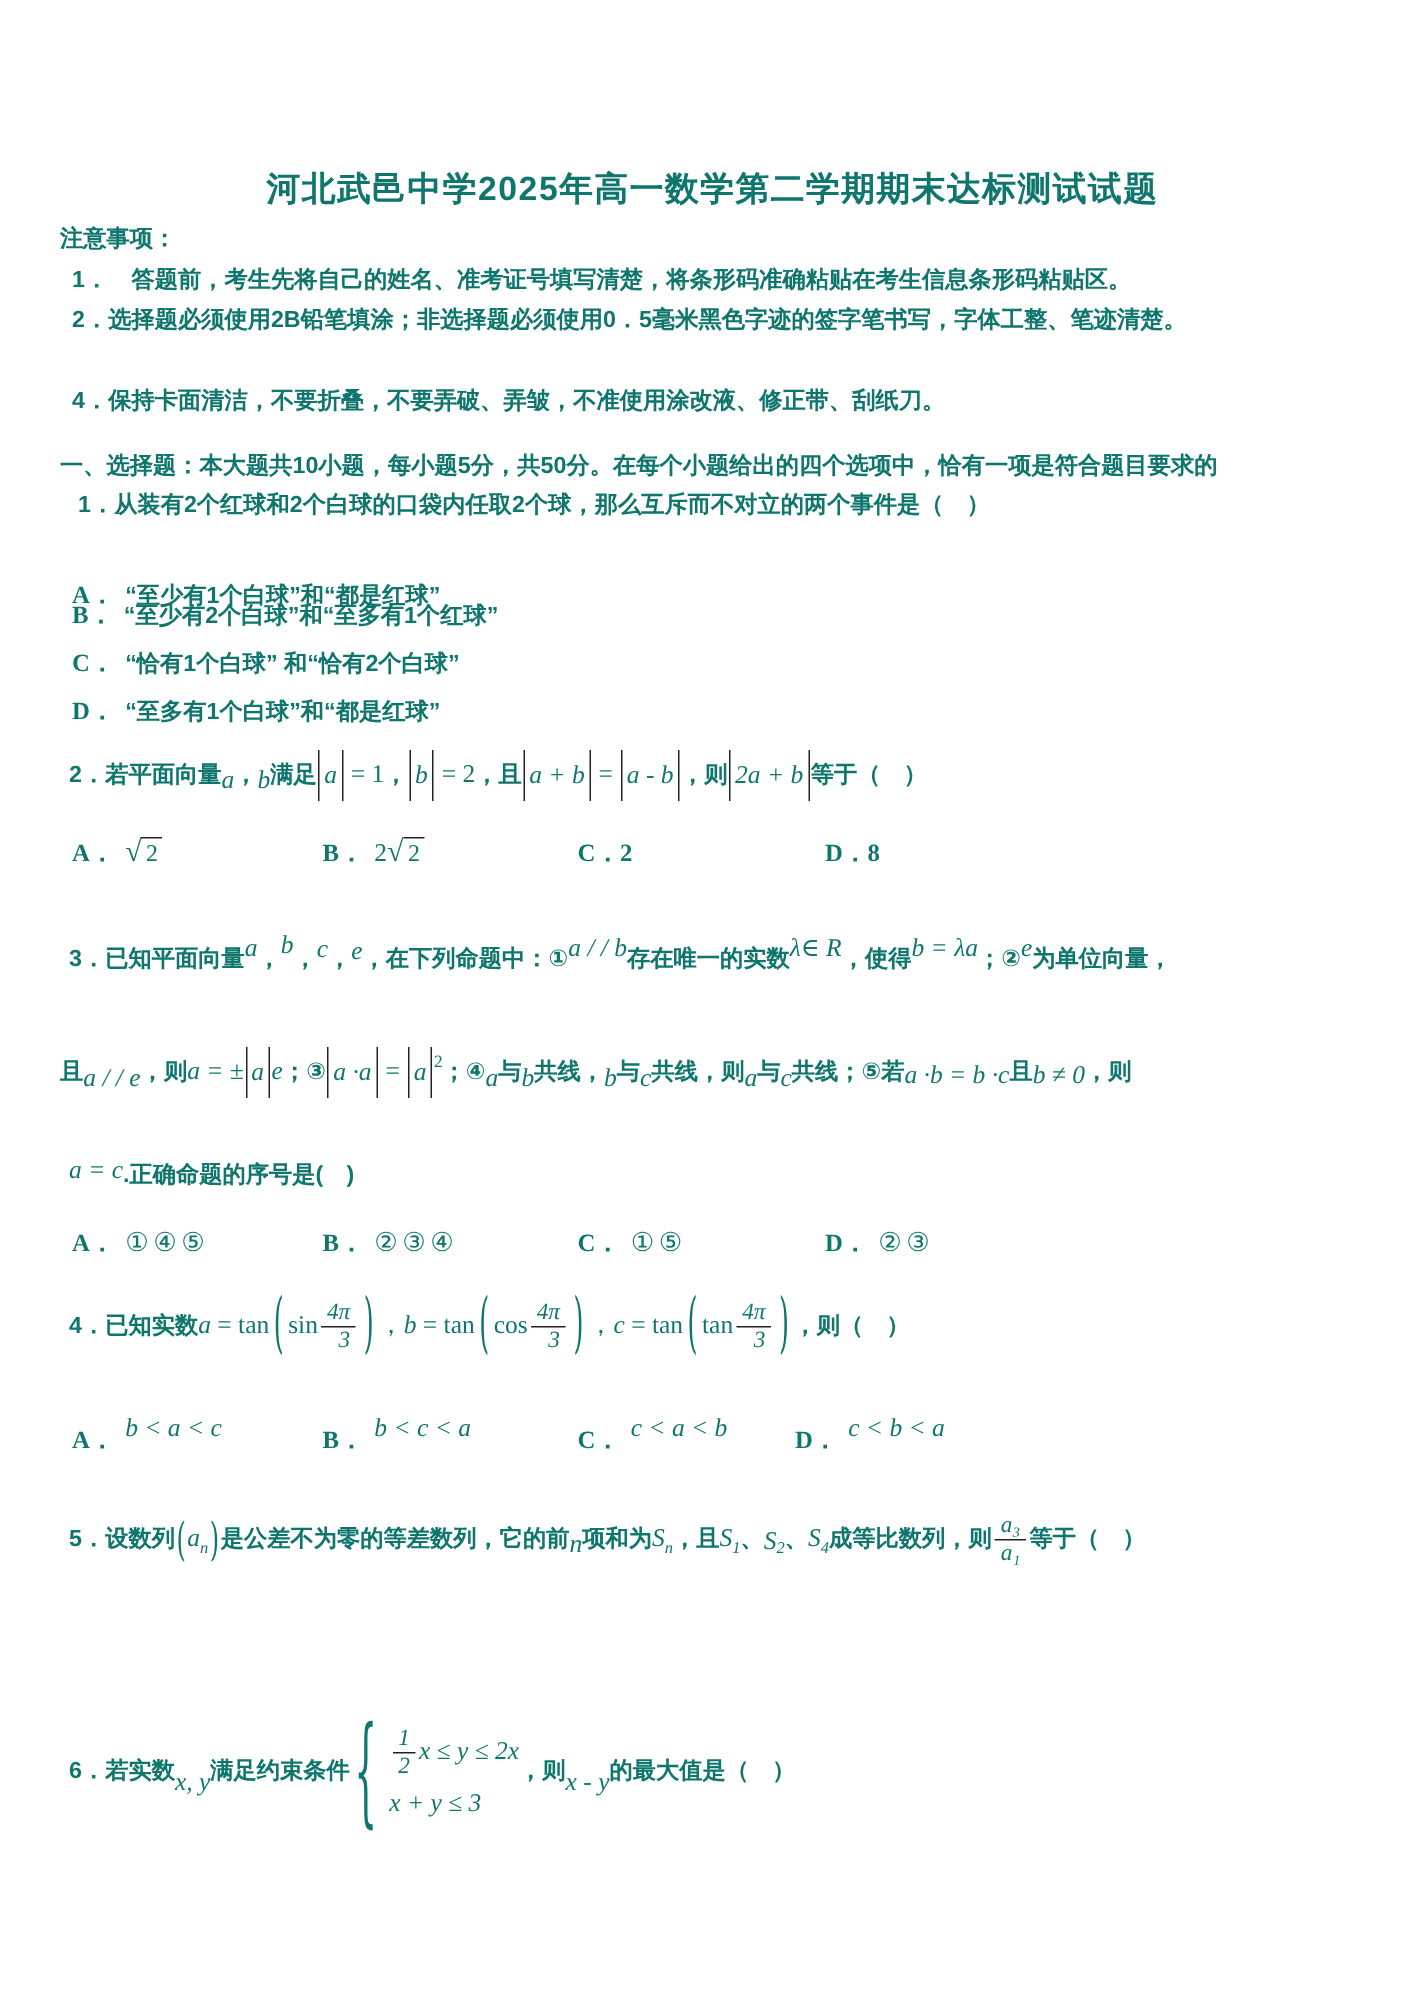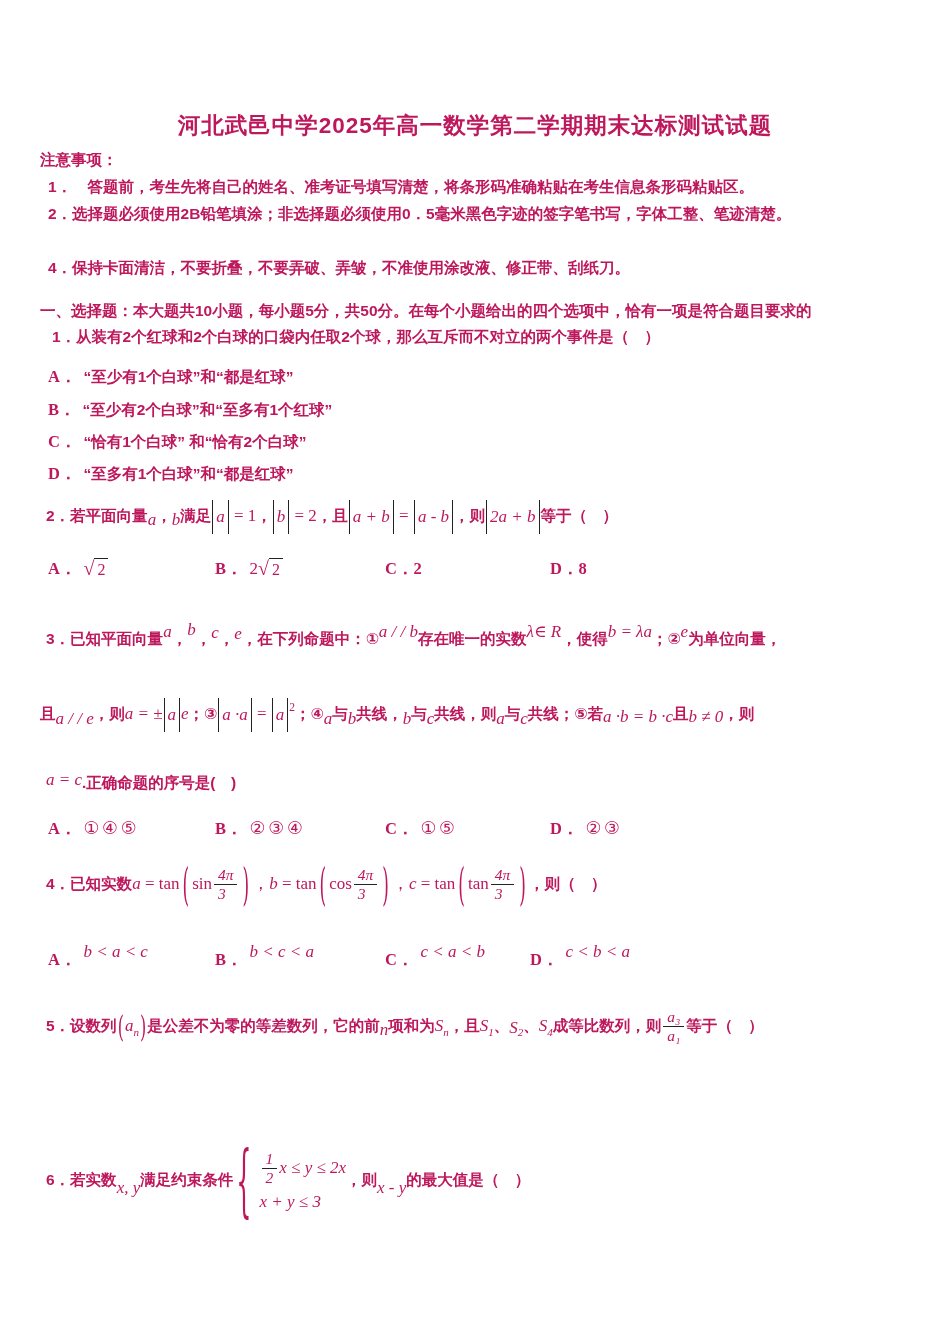--- a/index.html
+++ b/index.html
@@ -1,36 +1,36 @@
 <!DOCTYPE html>
 <html><head>
 <meta charset="utf-8">
 <style>
   html,body{margin:0;padding:0;background:#ffffff;}
-  .page{position:relative;width:950px;height:1344px;background:#fff;color:#be185d;overflow:hidden;
+  .page{position:relative;width:950px;height:1344px;background:#fff;color:#0f766e;overflow:hidden;
         font-family:"Liberation Sans","DejaVu Sans",sans-serif;}
   .abs{position:absolute;white-space:nowrap;}
   .title{position:absolute;top:110px;left:0;width:100%;text-align:center;margin:0;
          font-size:22.5px;font-weight:700;letter-spacing:1px;
          font-family:"Liberation Sans","DejaVu Sans",sans-serif;}
   .b15{font-size:15.5px;font-weight:700;line-height:1.3;}
   .optrow{left:0;width:950px;height:38px;}
   .opt{position:absolute;top:0;white-space:nowrap;}
   
   .r-cn,.r-cnb{font-family:"Liberation Sans","DejaVu Sans",sans-serif;font-weight:700;font-size:15.5px;}
   .r-m{font-family:"Liberation Serif","DejaVu Serif",serif;font-style:italic;font-weight:400;font-size:17px;}
   .r-n{font-family:"Liberation Serif","DejaVu Serif",serif;font-style:normal;font-weight:400;font-size:17px;}
   .r-lab{font-family:"Liberation Serif","DejaVu Serif",serif;font-weight:700;font-size:16.5px;margin-right:7px;}
   .r-sub{font-family:"Liberation Serif","DejaVu Serif",serif;font-style:italic;font-size:11px;vertical-align:-5px;}
   .r-sup{font-family:"Liberation Serif","DejaVu Serif",serif;font-size:11.5px;vertical-align:8px;}
   .r-circ{font-family:"DejaVu Sans",sans-serif;font-weight:400;font-size:17.5px;letter-spacing:3px;}
   .r-bar{display:inline-block;height:34px;line-height:34px;padding:0 3px;margin:0 1px;
          border-left:1.4px solid #222;border-right:1.4px solid #222;vertical-align:middle;
          font-family:"Liberation Serif","DejaVu Serif",serif;font-style:italic;font-size:17px;font-weight:400;}
-  .r-frac{display:inline-block;vertical-align:middle;text-align:left;margin:0 2px;
+  .r-frac{display:inline-block;vertical-align:middle;text-align:right;margin:0 2px;
           font-family:"Liberation Serif","DejaVu Serif",serif;font-style:italic;font-size:15.5px;line-height:1.15;}
   .fr-n{display:block;padding:0 4px;border-bottom:1.2px solid #222;}
   .fr-d{display:block;padding:0 4px;}
   .r-sqrt{display:inline-flex;align-items:flex-start;vertical-align:middle;
           font-family:"Liberation Serif","DejaVu Serif",serif;}
   .rad-g{font-size:20px;line-height:1;}
   .rad-b{border-top:1.2px solid #222;font-size:16px;line-height:1.35;padding:0 3px;}
   .r-lp1,.r-rp1{display:inline-block;font-family:"DejaVu Serif",serif;font-size:16px;font-weight:300;
                 transform:scaleY(1.9);vertical-align:middle;margin:0 1px;}
   .r-lp2,.r-rp2{display:inline-block;font-family:"DejaVu Serif",serif;font-size:17px;font-weight:300;
@@ -49,21 +49,21 @@
   <h1 class="title">河北武邑中学2025年高一数学第二学期期末达标测试试题</h1>
 
   <div class="abs b15" style="top:150px;left:40px">注意事项：</div>
   <div class="abs b15" style="top:177px;left:48px">1．　答题前，考生先将自己的姓名、准考证号填写清楚，将条形码准确粘贴在考生信息条形码粘贴区。</div>
   <div class="abs b15" style="top:204px;left:48px">2．选择题必须使用2B铅笔填涂；非选择题必须使用0．5毫米黑色字迹的签字笔书写，字体工整、笔迹清楚。</div>
   <div class="abs b15" style="top:258px;left:48px">4．保持卡面清洁，不要折叠，不要弄破、弄皱，不准使用涂改液、修正带、刮纸刀。</div>
 
   <div class="abs b15" style="top:301px;left:40px">一、选择题：本大题共10小题，每小题5分，共50分。在每个小题给出的四个选项中，恰有一项是符合题目要求的</div>
 
   <div class="abs b15" style="top:327px;left:52px">1．从装有2个红球和2个白球的口袋内任取2个球，那么互斥而不对立的两个事件是（　）</div>
-  <div class="abs" style="top:366px;left:48px"><span class="r-lab">A．</span><span class="r-cnb">“至少有1个白球”和“都是红球”</span></div>
+  <div class="abs" style="top:386px;left:48px"><span class="r-lab">A．</span><span class="r-cnb">“至少有1个白球”和“都是红球”</span></div>
   <div class="abs" style="top:399px;left:48px"><span class="r-lab">B．</span><span class="r-cnb">“至少有2个白球”和“至多有1个红球”</span></div>
   <div class="abs" style="top:431px;left:48px"><span class="r-lab">C．</span><span class="r-cnb">“恰有1个白球” 和“恰有2个白球”</span></div>
   <div class="abs" style="top:463px;left:48px"><span class="r-lab">D．</span><span class="r-cnb">“至多有1个白球”和“都是红球”</span></div>
 
   <div class="abs" style="top:500px;left:46px"><span class="r-cn">2．若平面向量</span><span class="r-m" style="vertical-align: -4px;">a</span><span class="r-cn">，</span><span class="r-m" style="vertical-align: -4px;">b</span><span class="r-cn">满足</span><span class="r-bar">a</span><span class="r-n"> = 1</span><span class="r-cn">，</span><span class="r-bar">b</span><span class="r-n"> = 2</span><span class="r-cn">，且</span><span class="r-bar">a + b</span><span class="r-n"> = </span><span class="r-bar">a - b</span><span class="r-cn">，则</span><span class="r-bar">2a + b</span><span class="r-cn">等于（　）</span></div>
   <div class="abs optrow" style="top:558px">
     <span class="opt" style="left:48px"><span class="r-lab">A．</span><span class="r-sqrt">
           <span class="rad-g">√</span>
           <span class="rad-b">2</span>
         </span></span>

